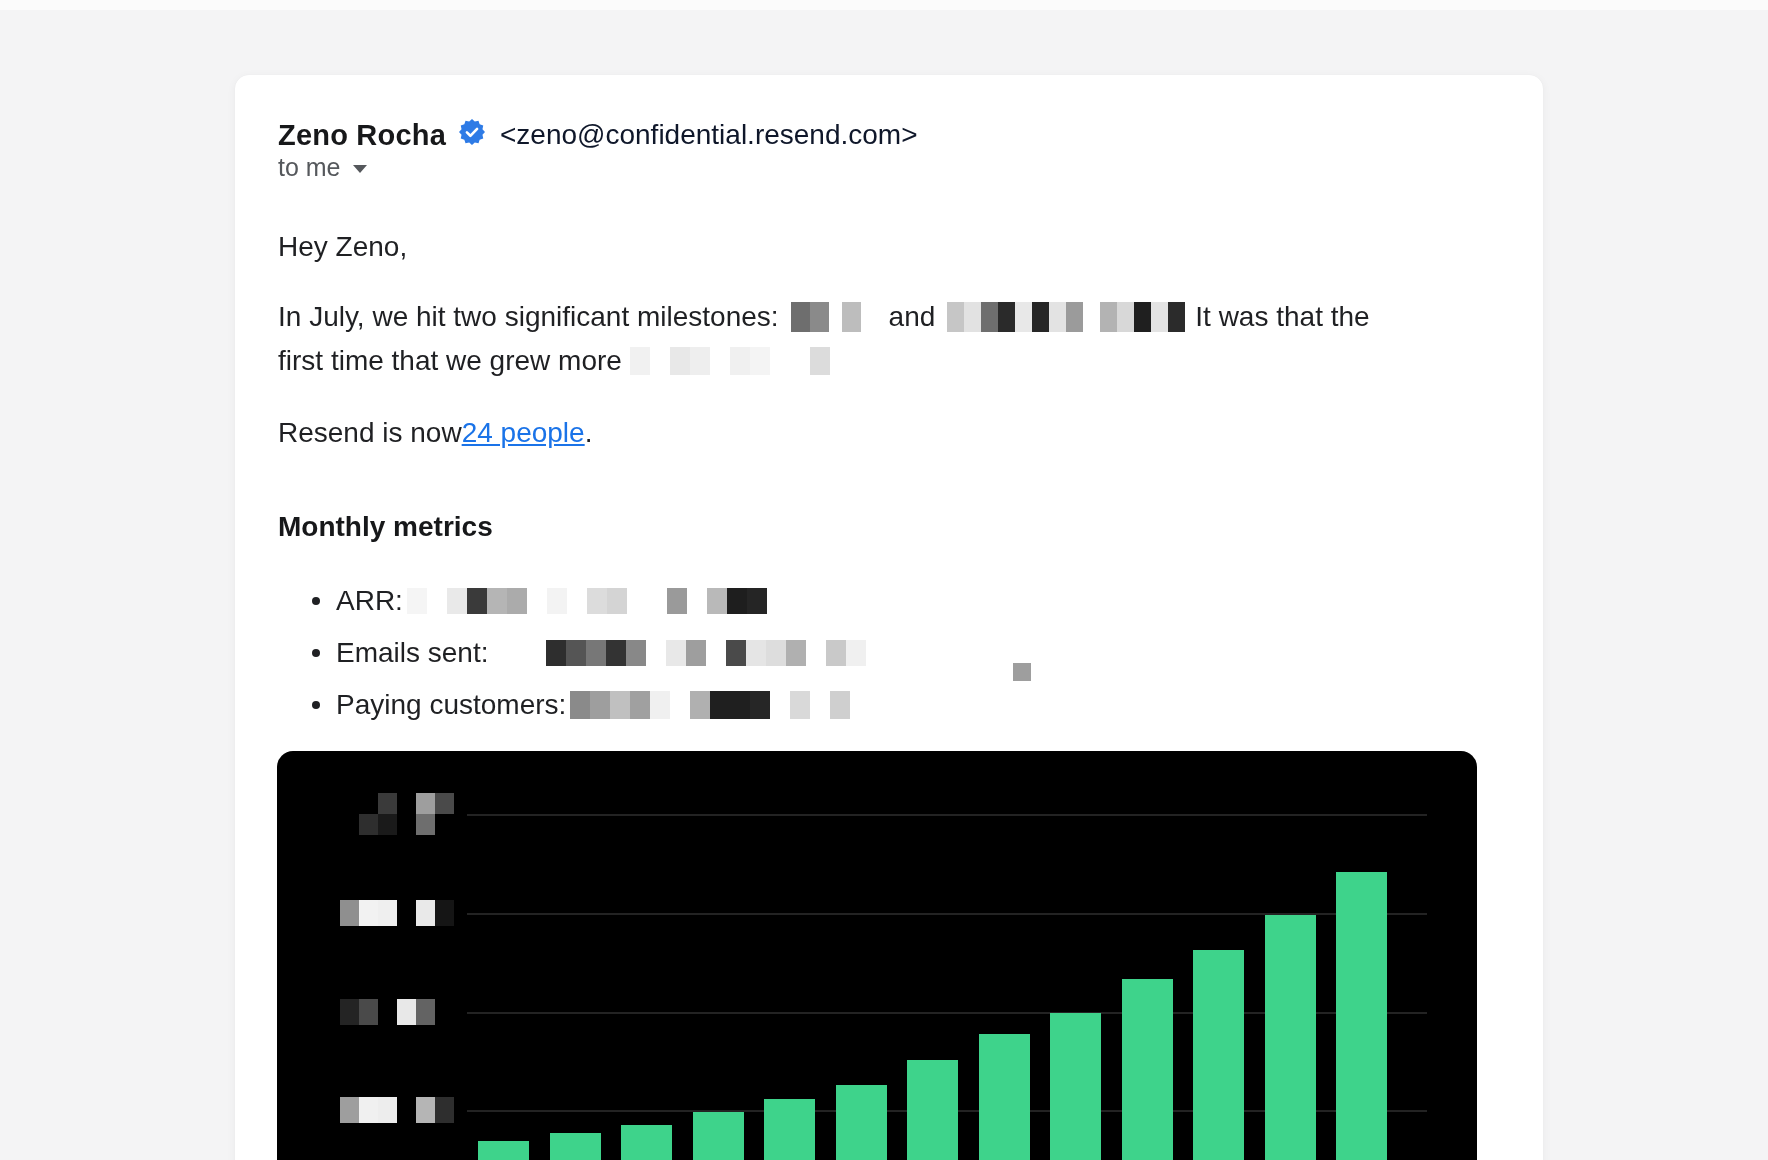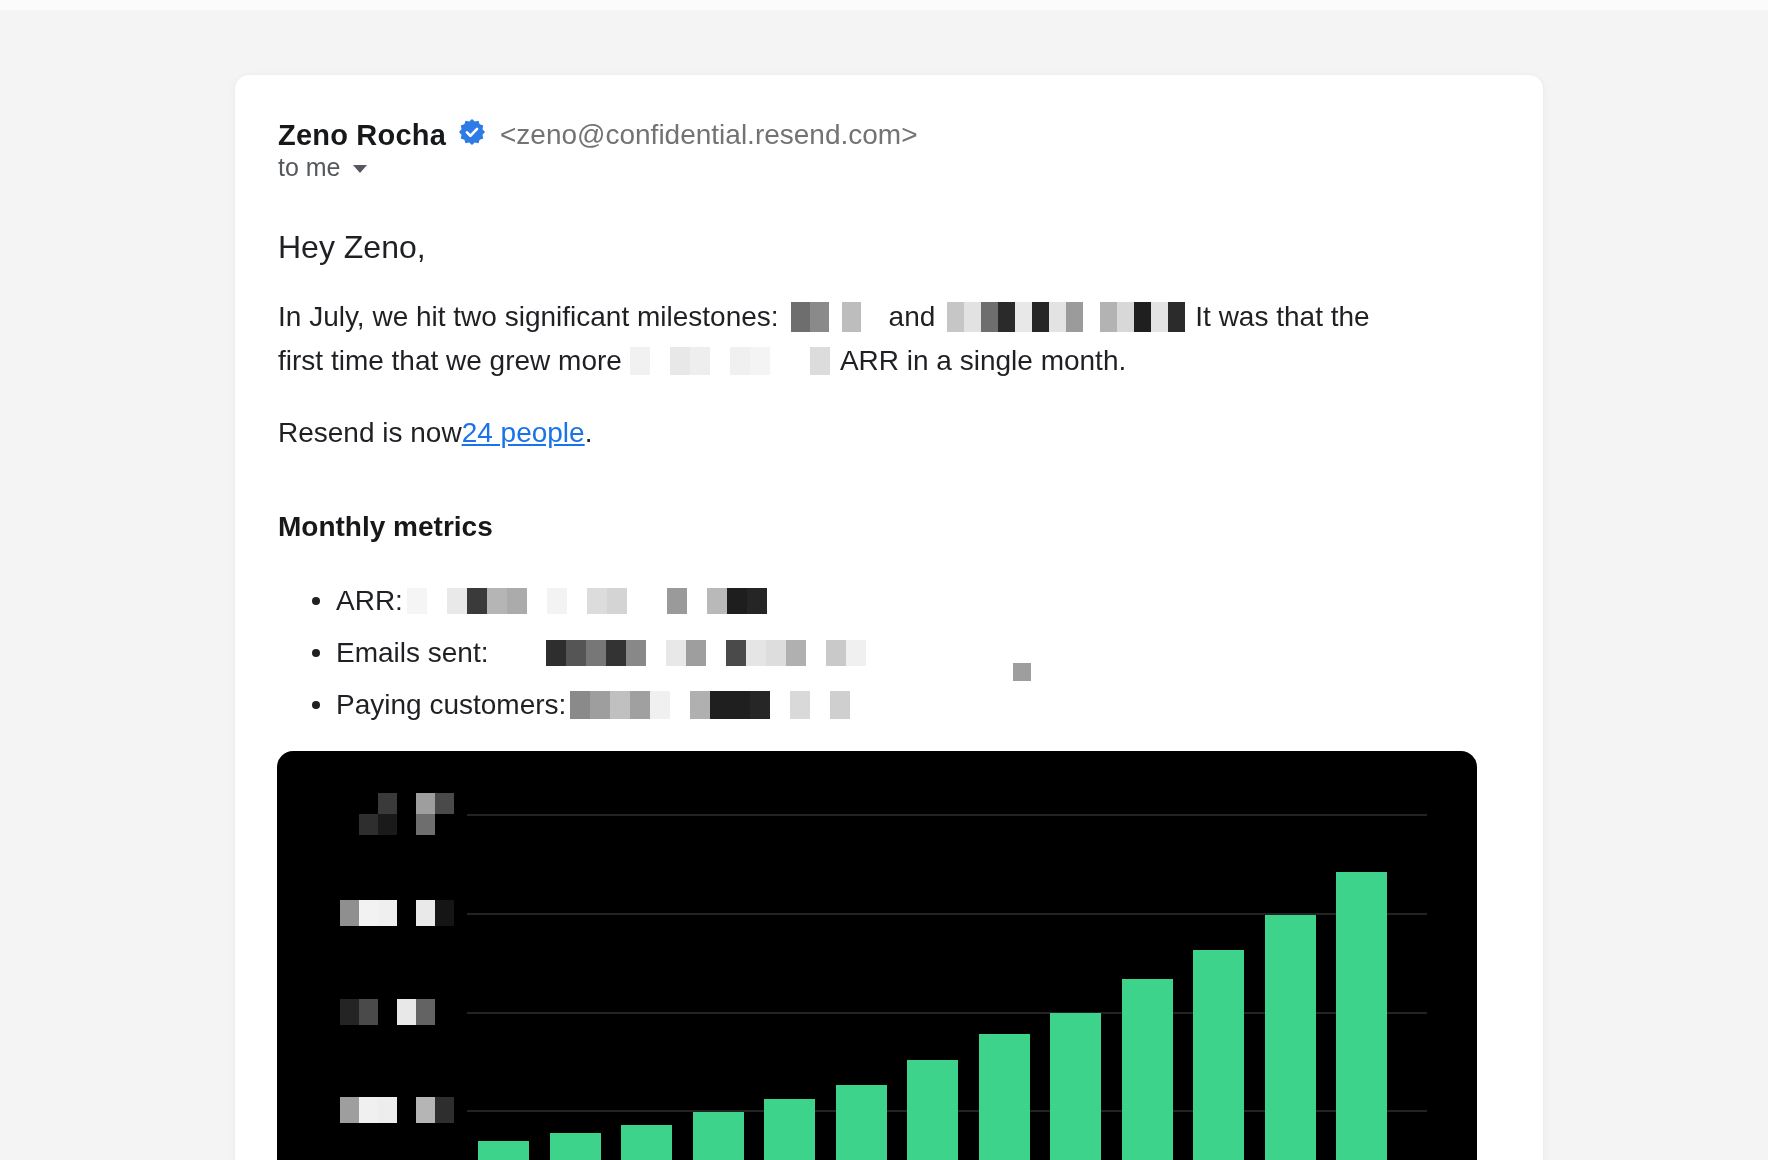--- a/index.html
+++ b/index.html
@@ -18,27 +18,27 @@
     width:1308px; height:1400px;
     background:#ffffff;
     border-radius:14px;
     box-shadow:0 2px 10px rgba(0,0,0,0.05), 0 0 1px rgba(0,0,0,0.06);
     padding:44px 44px 0 43px;
   }
   
   .sender-row { display:flex; align-items:flex-start; height:34px; }
   .sender-name { font-size:29px; font-weight:bold; color:#17181a; letter-spacing:0.2px; }
   .badge { width:26px; height:26px; margin-left:13px; display:inline-flex; }
-  .sender-email { font-size:28px; color:#737373; margin-left:15px; }
+  .sender-email { font-size:28px; color:#0f172a; margin-left:15px; }
   .to-row { display:flex; align-items:center; margin-top:0; height:28px; cursor:pointer; width:max-content; }
   .to-label { font-size:25px; color:#55585c; }
   .caret { width:0; height:0; border-left:7px solid transparent; border-right:7px solid transparent;
            border-top:8px solid #55585c; margin-left:12px; margin-top:3px; }
   
-  .greeting { margin-top:44px; font-size:32px; height:44px; display:flex; align-items:center; }
+  .greeting { margin-top:44px; font-size:28px; height:44px; display:flex; align-items:center; }
   .para { margin-top:26px; }
   .pline { display:flex; align-items:center; height:44px; white-space:pre; font-size:28px; }
   .resend-line { margin-top:28px; font-size:28px; height:44px; display:flex; align-items:center; }
   a.link { color:#1a73e8; text-decoration:underline; cursor:pointer; }
   .heading { margin-top:56px; font-size:28px; font-weight:bold; color:#17181a; height:34px; }
   
   .metrics { list-style:none; margin-top:30px; }
   .metrics li { display:flex; align-items:center; height:52px; font-size:28px; position:relative; }
   .dot { width:8px; height:8px; border-radius:50%; background:#1f2023; margin-left:34px; flex:0 0 auto; }
   .blabel { margin-left:16px; }
@@ -94,21 +94,20 @@
       <span>In July, we hit two significant milestones:</span>
       <span class="mosaic ml12"><i style="width: 19px; height: 30px; background: rgb(110, 110, 110);"></i><i style="width: 19px; height: 30px; background: rgb(138, 138, 138);"></i></span>
       <span class="mosaic ml13"><i style="width: 19px; height: 30px; background: rgb(189, 189, 189);"></i></span>
       <span class="ml28">and</span>
       <span class="mosaic ml12"><i style="width: 17px; height: 30px; background: rgb(198, 198, 198);"></i><i style="width: 17px; height: 30px; background: rgb(226, 226, 226);"></i><i style="width: 17px; height: 30px; background: rgb(110, 110, 110);"></i><i style="width: 17px; height: 30px; background: rgb(42, 42, 42);"></i><i style="width: 17px; height: 30px; background: rgb(232, 232, 232);"></i><i style="width: 17px; height: 30px; background: rgb(38, 38, 38);"></i><i style="width: 17px; height: 30px; background: rgb(227, 227, 227);"></i><i style="width: 17px; height: 30px; background: rgb(155, 155, 155);"></i><i style="width: 17px; height: 30px;"></i><i style="width: 17px; height: 30px; background: rgb(179, 179, 179);"></i><i style="width: 17px; height: 30px; background: rgb(216, 216, 216);"></i><i style="width: 17px; height: 30px; background: rgb(31, 31, 31);"></i><i style="width: 17px; height: 30px; background: rgb(227, 227, 227);"></i><i style="width: 17px; height: 30px; background: rgb(43, 43, 43);"></i></span>
       <span class="ml10">It was that the</span>
     </div>
     <div class="pline">
       <span>first time that we grew more</span>
       <span class="mosaic ml8"><i style="width: 20px; height: 28px; background: rgb(241, 241, 241);"></i><i style="width: 20px; height: 28px;"></i><i style="width: 20px; height: 28px; background: rgb(232, 232, 232);"></i><i style="width: 20px; height: 28px; background: rgb(238, 238, 238);"></i><i style="width: 20px; height: 28px;"></i><i style="width: 20px; height: 28px; background: rgb(240, 240, 240);"></i><i style="width: 20px; height: 28px; background: rgb(244, 244, 244);"></i><i style="width: 20px; height: 28px;"></i><i style="width: 20px; height: 28px;"></i><i style="width: 20px; height: 28px; background: rgb(220, 220, 220);"></i></span>
-      <span class="ml10">ARR in a single month.</span>
     </div>
   </div>
 
   <div class="resend-line">
       <span>Resend is now </span>
       <a class="link">24 people</a>
       <span>.</span>
     </div>
 
   <div class="heading">Monthly metrics</div>

